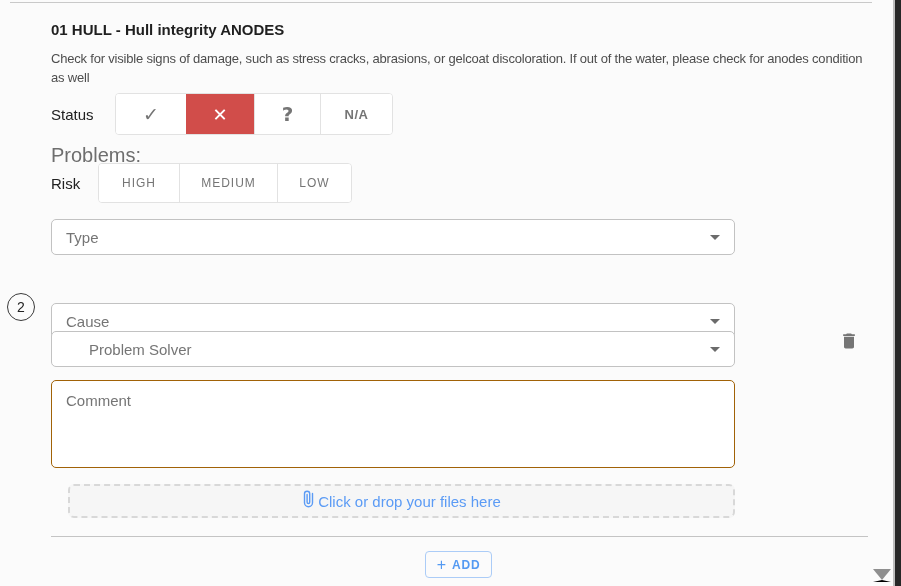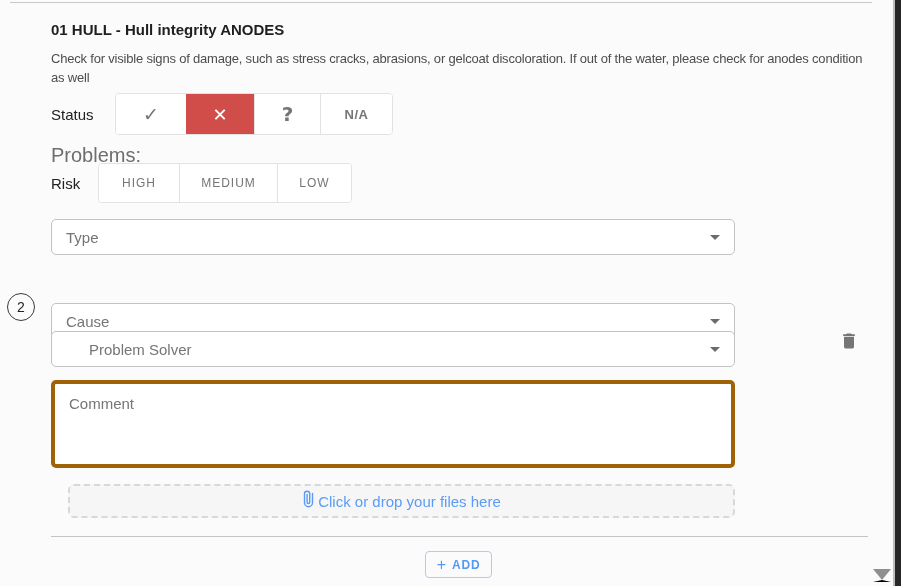--- a/index.html
+++ b/index.html
@@ -39,21 +39,21 @@
   
   .select { position:absolute; left:51px; width:684px; height:36px; border:1px solid #c2c2c2; border-radius:5px; background:#fff; display:flex; align-items:center; justify-content:space-between; padding:0 14px; cursor:pointer; }
   .select-type { top:219px; } .select-cause { top:275px;margin-top:28px; } .select-solver { top:331px;padding-left:37px; }
   .placeholder { font-size:15px; color:#757575; }
   .dropdown-arrow { width:0; height:0; border-left:5px solid transparent; border-right:5px solid transparent; border-top:5px solid #6b6b6b; }
 
   .number-badge { position:absolute; left:7px; top:293px; width:28px; height:28px; border:1.5px solid #3a3a3a; border-radius:50%; display:flex; align-items:center; justify-content:center; font-size:14px; color:#222; }
 
   .trash-btn { position:absolute; left:838px; top:330px; width:22px; height:24px; background:none; border:none; cursor:pointer; padding:0; }
 
-  .comment { position:absolute; left:51px; top:380px; width:684px; height:88px; border:4px solid #a16207; border-radius:5px; background:#fff; padding:11px 14px; font-size:15px; color:#555; resize:none; outline:none; font-family:"Liberation Sans",sans-serif; }
+  .comment { position:absolute; left:51px; top:380px; width:684px; height:88px; border:1px solid #a16207; border-radius:5px; background:#fff; padding:11px 14px; font-size:15px; color:#555; resize:none; outline:none; font-family:"Liberation Sans",sans-serif; }
   .comment::placeholder { color:#757575; opacity:1; }
 
   .upload { position:absolute; left:68px; top:484px; width:667px; height:34px; border:2px dashed #d8d8d8; border-radius:6px; background:#f6f6f6; display:flex; align-items:center; justify-content:center; gap:3px; cursor:pointer; }
   .upload-text { font-size:15px; color:#5b9bf5; }
 
   .bottom-divider { position:absolute; left:51px; top:536px; width:817px; height:1px; background:#c4c4c4; }
 
   .add-btn { position:absolute; left:425px; top:551px; width:67px; height:27px; border:1px solid #abccf7; border-radius:4px; background:transparent; display:flex; align-items:center; justify-content:center; gap:6px; color:#549af2; cursor:pointer; font-family:inherit; }
   .add-plus { font-size:16px; line-height:1; }
   .add-label { font-size:12px; font-weight:bold; letter-spacing:0.8px; }

